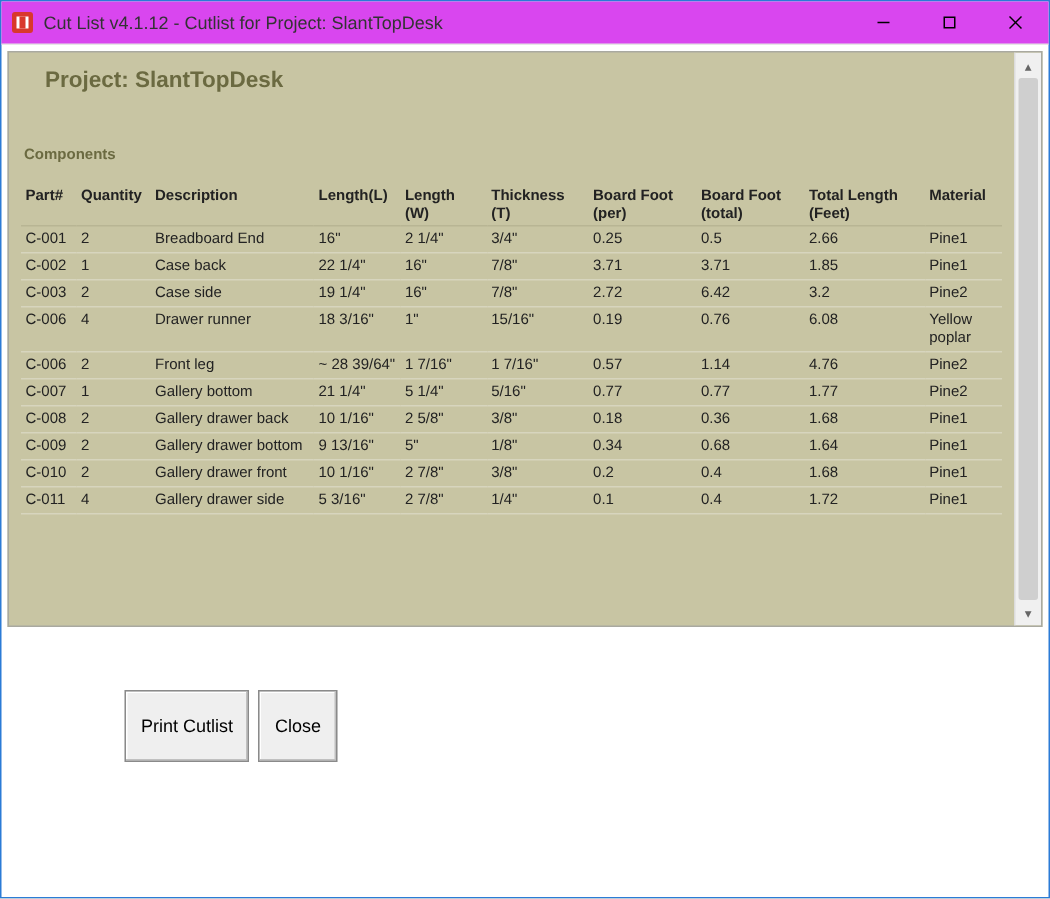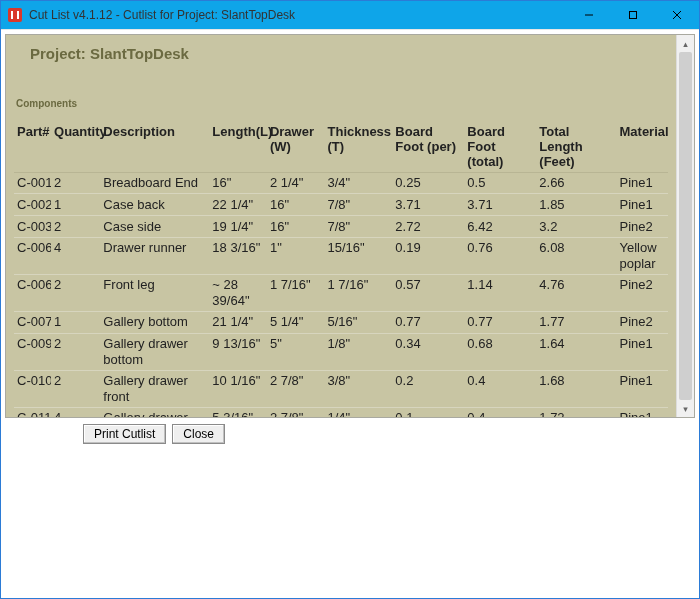--- a/index.html
+++ b/index.html
@@ -17,21 +17,21 @@
     border: 1px solid #2b7bd6;
     box-sizing: border-box;
     display: flex;
     flex-direction: column;
     background: #fff;
   }
   .titlebar {
     height: 28px;
     display: flex;
     align-items: center;
-    background: #0ea5e9;
+    background: #d946ef;
     border-bottom: 1px solid #e6e6e6;
     padding-left: 6px;
     font-size: 12px;
     color: #333;
   }
   .titlebar .app-icon {
     width: 16px;
     height: 16px;
     margin-right: 6px;
     display: flex;
@@ -114,21 +114,21 @@
     margin: 0 0 14px 2px;
   }
 
   .table-wrap {
     margin-right: 18px;
   }
 
   table.cut {
     width: 100%;
     border-collapse: collapse;
-    font-size: 13px;
+    font-size: 10px;
     color: #222;
     table-layout: fixed;
   }
   table.cut th {
     text-align: left;
     font-weight: bold;
     padding: 2px 3px;
     border-bottom: 1px solid #b8b594;
     vertical-align: top;
     line-height: 1.15;
@@ -161,22 +161,23 @@
     padding-left: 78px;
     display: flex;
     gap: 6px;
   }
   .button-row button {
     font-family: inherit;
     font-size: 12px;
     background: #efefef;
     border: 1px solid #8a8a8a;
     box-shadow: inset -1px -1px 0 #c0c0c0, inset 1px 1px 0 #fff;
-    padding: 2px 10px;
+    padding: 16px 10px;
     cursor: default;
+    margin-top: 36px;
   }
 </style>
 </head>
 <body>
 
 <div class="window">
   <div class="titlebar">
     <span class="app-icon">
       <svg width="16" height="16" viewBox="0 0 16 16">
         <rect x="1" y="1" width="14" height="14" rx="2" fill="#d9382c"></rect>
@@ -231,21 +232,21 @@
               <col class="col-bft">
             <col class="col-tl">
               <col class="col-mat">
           </colgroup>
           <thead>
             <tr>
               <th>Part#</th>
               <th>Quantity</th>
               <th class="desc">Description</th>
               <th class="len">Length(L)</th>
-              <th>Drawer (W)</th>
+              <th>Length (W)</th>
               <th>Thickness (T)</th>
               <th>Board Foot (per)</th>
               <th>Board Foot (total)</th>
               <th>Total Length (Feet)</th>
               <th class="mat">Material</th>
             </tr>
           </thead>
           <tbody id="rows">
               <tr>
                 <td>C-001</td>
@@ -313,20 +314,32 @@
                 <td class="desc">Gallery bottom</td>
                 <td class="len">21 1/4"</td>
                 <td>5 1/4"</td>
                 <td>5/16"</td>
                 <td>0.77</td>
                 <td>0.77</td>
                 <td>1.77</td>
                 <td class="mat">Pine2</td>
               </tr>
               <tr>
+                <td>C-008</td>
+                <td>2</td>
+                <td class="desc">Gallery drawer back</td>
+                <td class="len">10 1/16"</td>
+                <td>2 5/8"</td>
+                <td>3/8"</td>
+                <td>0.18</td>
+                <td>0.36</td>
+                <td>1.68</td>
+                <td class="mat">Pine1</td>
+              </tr>
+              <tr>
                 <td>C-009</td>
                 <td>2</td>
                 <td class="desc">Gallery drawer bottom</td>
                 <td class="len">9 13/16"</td>
                 <td>5"</td>
                 <td>1/8"</td>
                 <td>0.34</td>
                 <td>0.68</td>
                 <td>1.64</td>
                 <td class="mat">Pine1</td>

